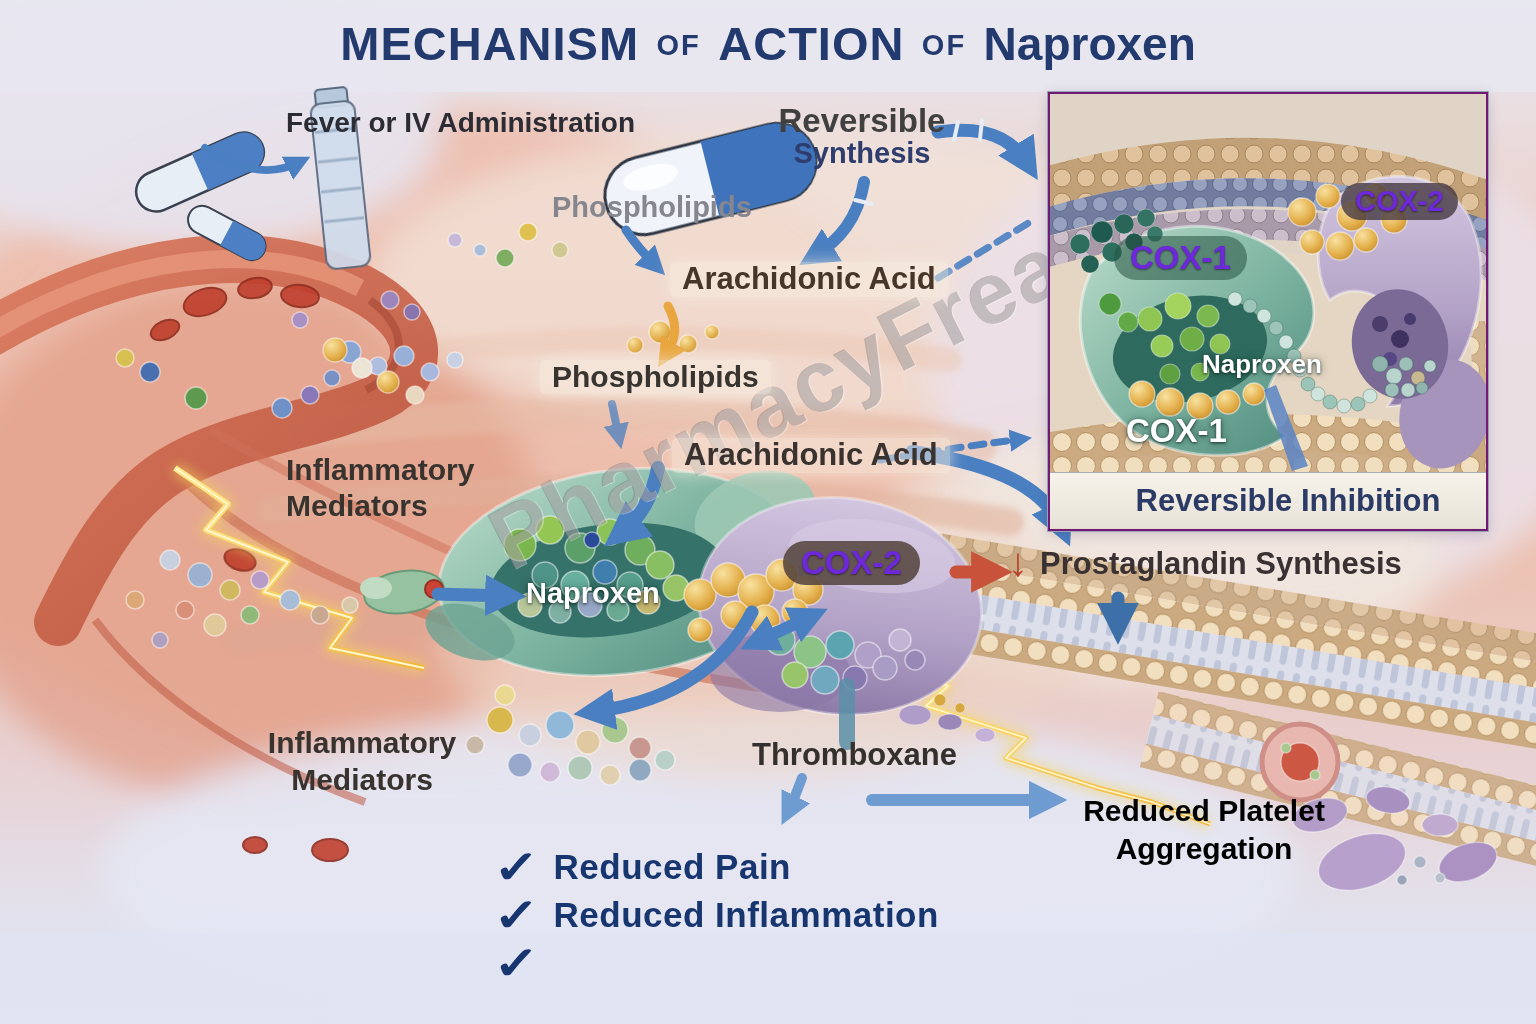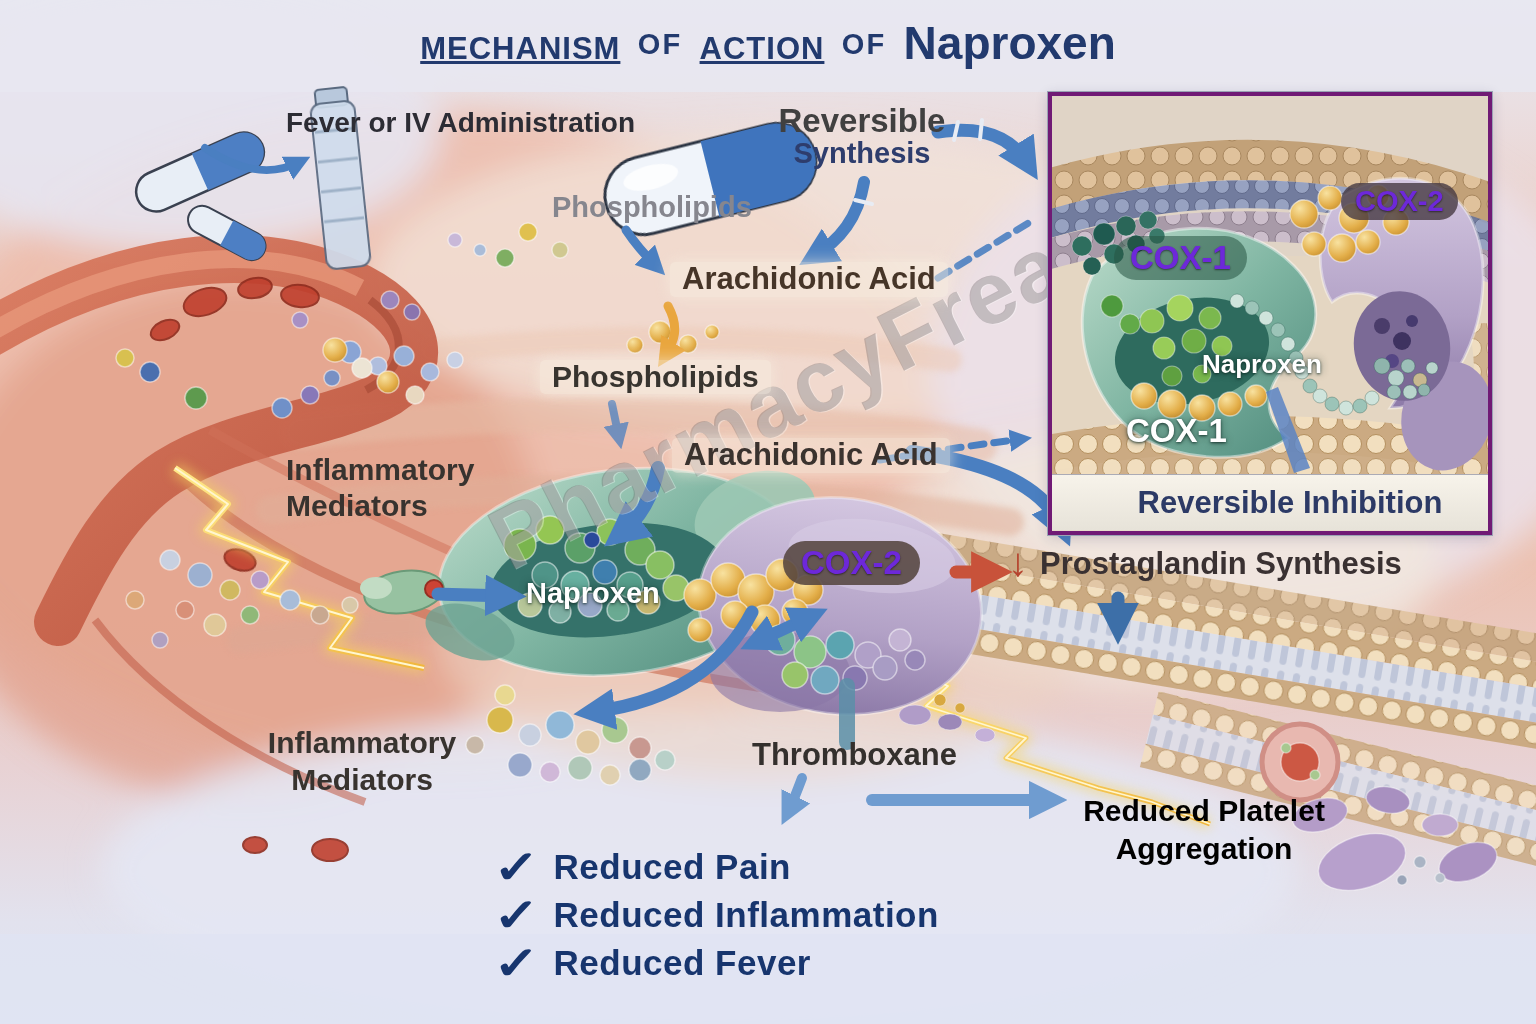--- a/index.html
+++ b/index.html
@@ -4,30 +4,30 @@
 <style>
   html,body{margin:0;padding:0;background:#c9ccd8;font-family:"Liberation Sans",sans-serif;}
   #stage{position:relative;width:1536px;height:1024px;overflow:hidden;background:#e8e8f2;}
   #stage svg.bg{position:absolute;left:0;top:0;z-index:1;}
   .lbl{position:absolute;white-space:nowrap;z-index:4;font-weight:600;line-height:1.05;}
   .ctr{transform:translateX(-50%);}
   .wht{color:#fff;font-weight:700;text-shadow:0 1px 3px rgba(15,40,34,.85),0 0 8px rgba(15,40,34,.45);}
   .box{background:rgba(247,240,226,.5);padding:1px 12px;border-radius:5px;box-shadow:0 0 16px rgba(247,240,226,.65);}
   .badge{position:absolute;z-index:4;color:#6d28d9;font-weight:700;border-radius:26px;text-align:center;white-space:nowrap;text-shadow:0 1px 2px rgba(0,0,0,.5);}
   #title{position:absolute;left:0;right:0;top:16px;text-align:center;z-index:4;color:#223a6e;font-weight:800;letter-spacing:1px;}
-  #title .t-big{font-size:31px;text-decoration:underline;}
+  #title .t-big{font-size:47px;}
   #title .t-of{font-size:29px;margin:0 12px;position:relative;top:-5px;letter-spacing:2px;}
   #title .t-drug{font-size:46px;letter-spacing:0;}
   #watermark{position:absolute;left:496px;top:494px;z-index:2;font-size:88px;font-weight:700;letter-spacing:2px;
     color:rgba(104,98,100,.34);transform:rotate(-27deg);transform-origin:0 50%;white-space:nowrap;
     text-shadow:1px 1px 0 rgba(255,255,255,.35);}
   .chk{position:absolute;display:flex;align-items:center;z-index:4;}
   .chk .mk{font-size:46px;font-weight:900;color:#17356e;margin-right:18px;transform:scaleX(1.2);}
   .chk .tx{font-size:35px;font-weight:700;color:#17356e;letter-spacing:.5px;text-align:center;}
-  #inset{position:absolute;left:1048px;top:92px;width:436px;height:435px;z-index:2;border:4px solid #701a75;
+  #inset{position:absolute;left:1048px;top:92px;width:436px;height:435px;z-index:2;border:2px solid #701a75;
     outline:1px solid #9aa2b4;box-shadow:0 3px 12px rgba(40,40,80,.2);background:#e6dccc;}
   #inset svg{position:absolute;left:0;top:0;}
   #insetCap{position:absolute;left:0;top:378px;width:436px;height:55px;z-index:3;
     background:linear-gradient(#f7f3ea,#e7e3d9);border-top:1px solid #ababb5;
     display:flex;align-items:center;justify-content:center;}
   #insetCap .cap{font-size:31px;font-weight:600;color:#2c3a66;padding-left:40px;}
 </style>
 </head>
 <body>
 
@@ -407,21 +407,20 @@
 <div class="chk" style="left:497px;top:840px;">
   <span class="mk">✓</span>
   <span class="tx">Reduced Pain</span>
 </div>
 <div class="chk" style="left:497px;top:888px;">
   <span class="mk">✓</span>
   <span class="tx">Reduced Inflammation</span>
 </div>
 <div class="chk" style="left:497px;top:936px;">
   <span class="mk">✓</span>
-  <span class="tx">Reduced Fever</span>
 </div>
 
 <div id="inset">
   <svg width="436" height="378" viewBox="0 0 436 378">
     <rect width="436" height="378" fill="#e4d6c2"></rect>
     <rect width="436" height="160" fill="#ddd2c8" opacity=".6"></rect>
     <g fill="none" stroke-linecap="round">
       <path d="M-10,95 Q218,26 446,110" stroke="url(#pTan)" stroke-width="40"></path>
       <path d="M-10,130 Q218,60 446,144" stroke="url(#pBlue)" stroke-width="28" opacity=".9"></path>
       <path d="M-10,160 Q218,94 446,174" stroke="url(#pMauve)" stroke-width="30"></path>

